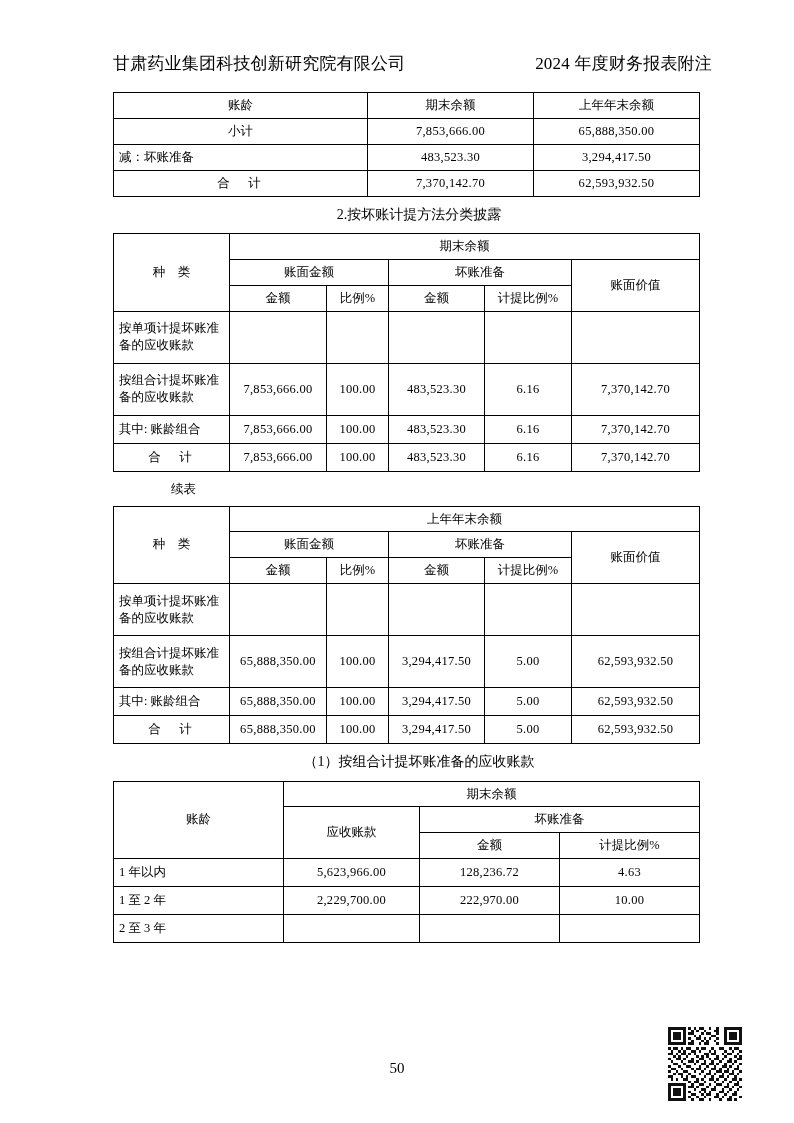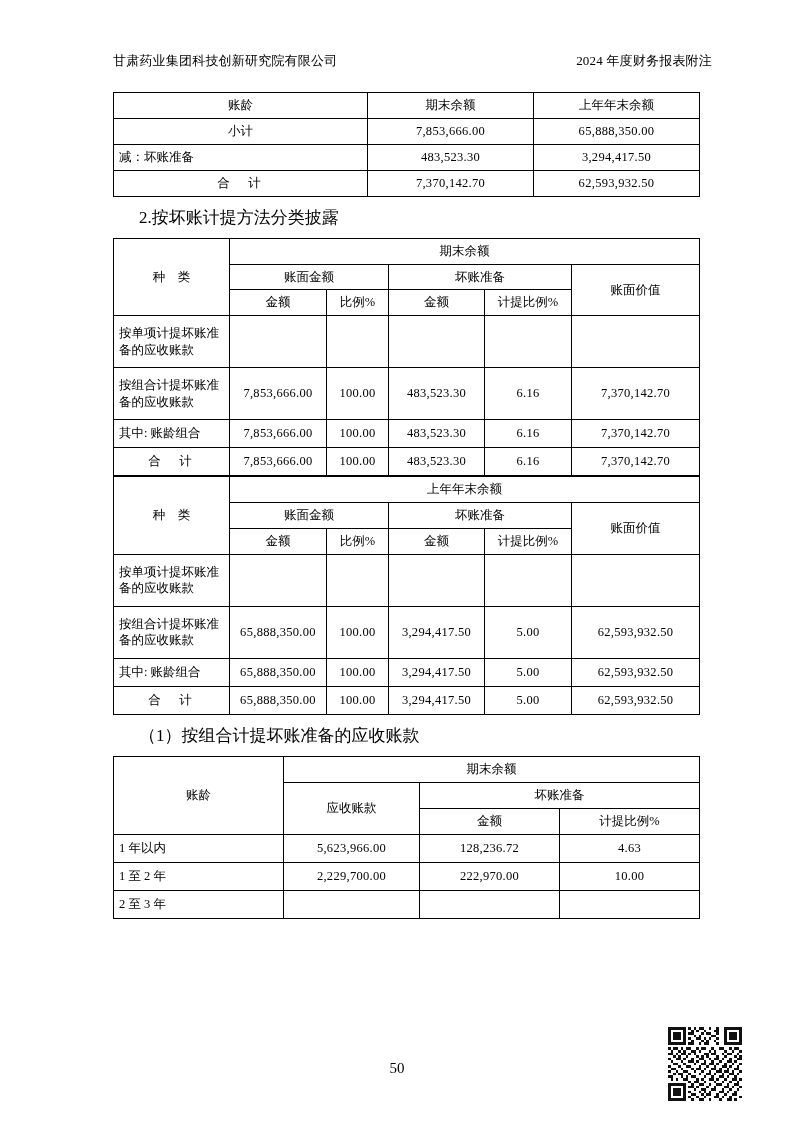--- a/index.html
+++ b/index.html
@@ -23,21 +23,21 @@
     padding: 0;
   }
   .header {
     position: absolute;
     top: 52px;
     left: 113px;
     right: 82px;
     display: flex;
     justify-content: space-between;
     align-items: baseline;
-    font-size: 13px;
+    font-size: 17px;
     letter-spacing: 0.2px;
   }
   .header-left {
     white-space: nowrap;
   }
   .header-right {
     white-space: nowrap;
     text-align: right;
   }
   .content {
@@ -68,24 +68,25 @@
     letter-spacing: 0.3px;
   }
   .numb {
     text-align: center;
     font-weight: bold;
     letter-spacing: 0.3px;
   }
   .tall { height: 28px; }
   .row3 { height: 52px; }
   .para {
-    font-size: 17px;
+    font-size: 14px;
     margin: 7px 0 7px 0;
     text-indent: 26px;
     line-height: 1.6;
+    text-align: center;
   }
   .para-center {
     font-size: 12.5px;
     margin: 7px 0 7px 0;
     text-align: left;
     text-indent: 58px;
     line-height: 1.6;
   }
   .pagenum {
     position: absolute;
@@ -202,20 +203,21 @@
           <td class="c bold sp-mid">合　计</td>
           <td class="numb">7,853,666.00</td>
           <td class="numb">100.00</td>
           <td class="numb">483,523.30</td>
           <td class="numb">6.16</td>
           <td class="numb">7,370,142.70</td>
         </tr>
       </tbody>
     </table>
 
+    <div class="para-center">续表</div>
 
     <table class="doc">
       <colgroup>
         <col style="width:116px">
           <col style="width:97px">
           <col style="width:62px">
         <col style="width:96px">
           <col style="width:87px">
           <col style="width:128px">
       </colgroup>

